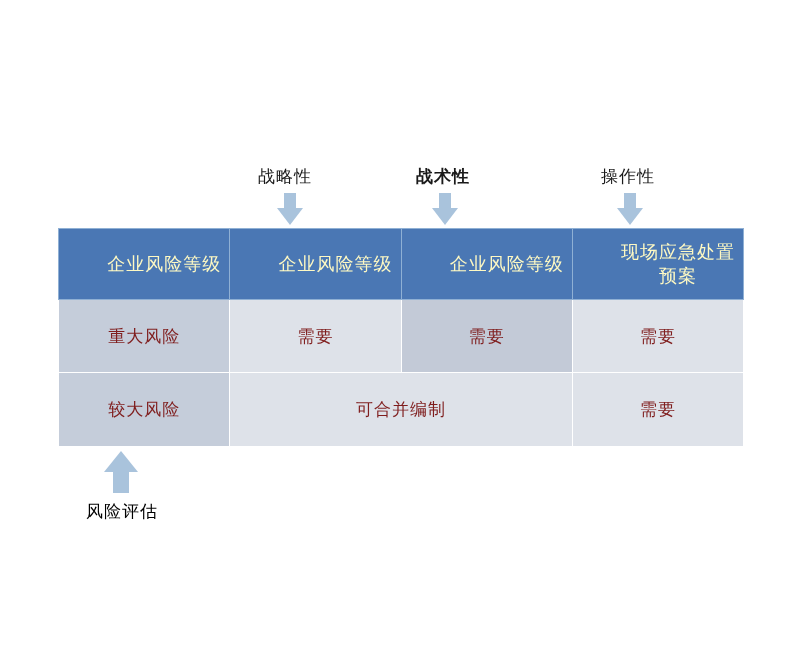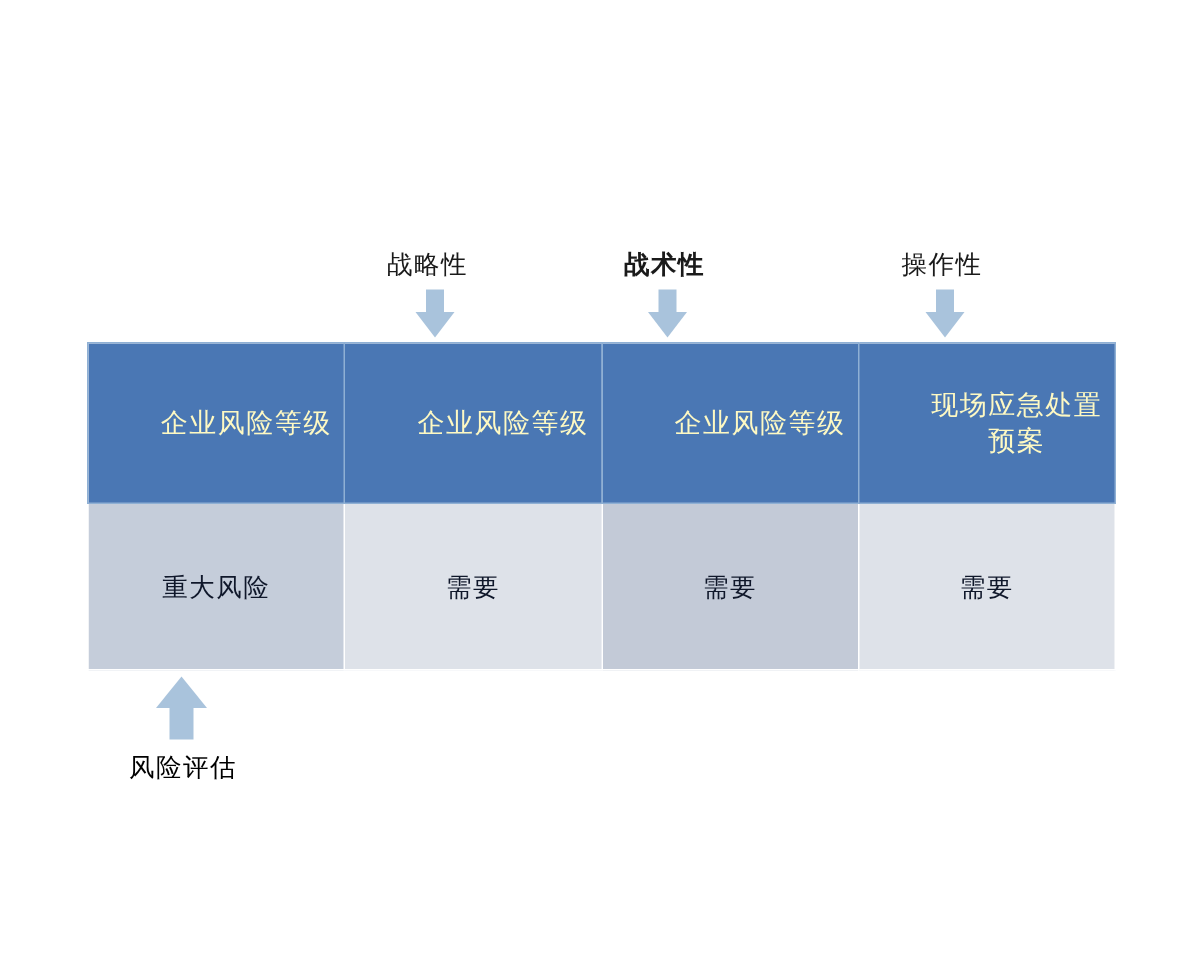--- a/index.html
+++ b/index.html
@@ -104,21 +104,21 @@
     width: 686px;
     height: 219px;
     border-collapse: collapse;
     table-layout: fixed;
   }
   #matrix td {
     padding: 0;
     text-align: center;
     vertical-align: middle;
     font-size: 17px;
-    color: #0f172a;
+    color: #7f1d1d;
     border: 1px solid #ffffff;
     letter-spacing: 1px;
   }
   #matrix .hdr {
     background: #4a77b4;
     color: #fef9c3;
     font-size: 18px;
     height: 53px;
     border-color: #8fb0d4;
     padding-left: 40px;
@@ -169,20 +169,25 @@
         <td class="hdr">现场应急处置预案</td>
       </tr>
 
       <tr>
         <td class="rowhead">重大风险</td>
         <td class="cell">需要</td>
         <td class="cell-dark">需要</td>
         <td class="cell">需要</td>
       </tr>
 
+      <tr>
+        <td class="rowhead">较大风险</td>
+        <td class="cell" colspan="2">可合并编制</td>
+        <td class="cell">需要</td>
+      </tr>
 
     </tbody>
   </table>
 
   <div class="arrow-up" style="left:121px; top:451px;">
     <div class="head"></div>
     <div class="shaft"></div>
   </div>
 
   <div class="red-note" style="left:122px; top:500px;">风险评估</div>

